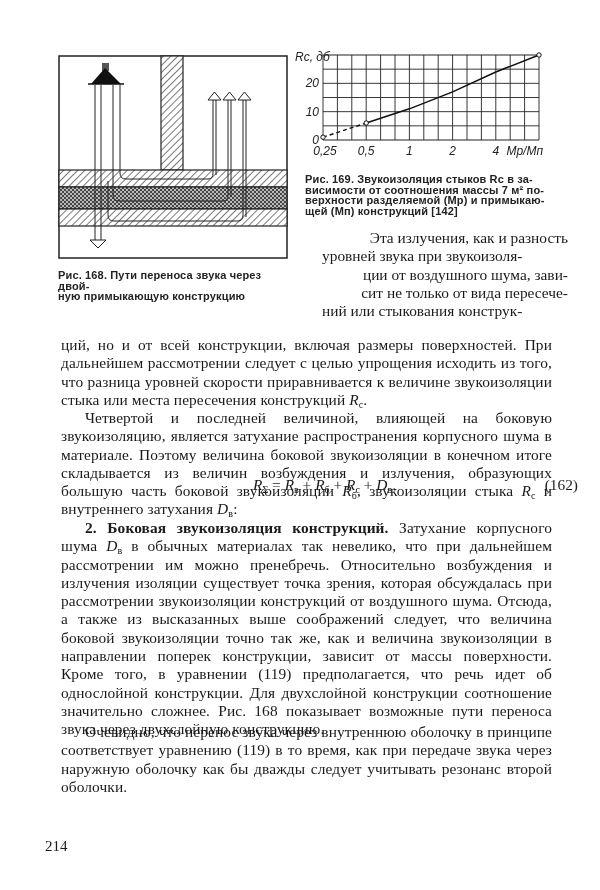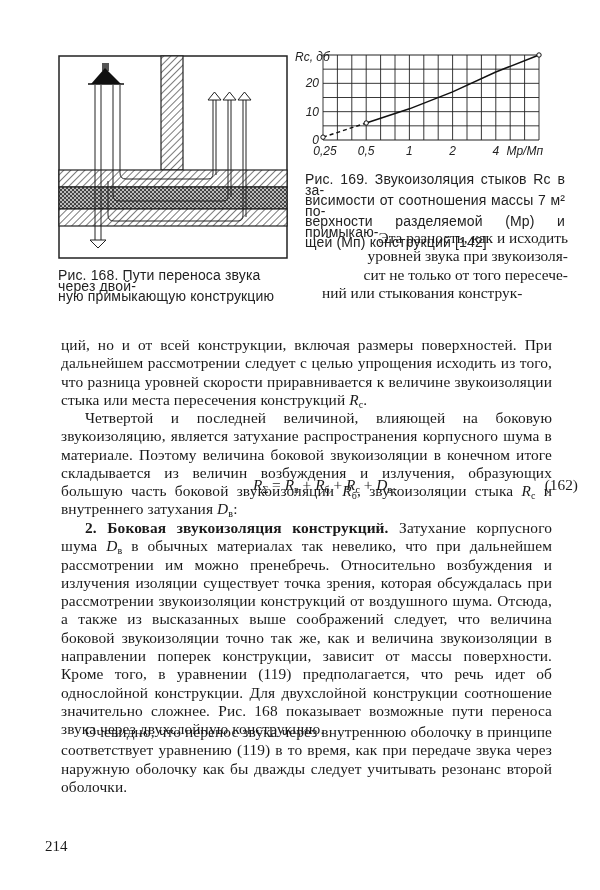--- a/index.html
+++ b/index.html
@@ -3,22 +3,22 @@
 <meta charset="utf-8">
 <style>
   html, body { margin: 0; padding: 0; }
   body {
     width: 600px; height: 890px; background: #ffffff; position: relative; overflow: hidden;
     font-family: "Liberation Serif", "DejaVu Serif", serif; color: #1a1a1a;
   }
   .page { position: absolute; left: 0; top: 0; width: 600px; height: 890px; }
   .fig168 { position: absolute; left: 58px; top: 55px; width: 230px; height: 205px; }
   .cap {
-    font-family: "Liberation Sans", "DejaVu Sans", sans-serif; font-weight: normal;
-    font-size: 14px; line-height: 10.5px; color: #222; letter-spacing: 0.15px;
+    font-family: "Liberation Sans", "DejaVu Sans", sans-serif; font-weight: bold;
+    font-size: 11px; line-height: 10.5px; color: #222; letter-spacing: 0.15px;
   }
   .cap168 { position: absolute; left: 58px; top: 270px; width: 235px; }
   .fig169 { position: absolute; left: 293px; top: 47px; width: 265px; height: 120px; }
   .cap169 { position: absolute; left: 305px; top: 174px; width: 260px; text-align: justify; }
   .body-text {
     position: absolute; left: 45px; width: 523px;
     font-size: 15.4px; line-height: 18.3px; text-align: justify;
     letter-spacing: 0.1px;
   }
   .col-right { position: absolute; left: 322px; top: 229px; width: 246px; font-size: 15.4px; line-height: 18.3px; text-align: justify; }
@@ -136,23 +136,24 @@
   </svg>
 
   <div class="cap cap169">
     <div>Рис. 169. Звукоизоляция стыков Rc в за-</div>
     <div>висимости от соотношения массы 7 м² по-</div>
     <div>верхности разделяемой (Mр) и примыкаю-</div>
     <div>щей (Mп) конструкций [142]</div>
   </div>
 
   <div class="col-right">
-    <div class="indent" style="text-align:right">Эта разность, как и исходить</div>
-    <div style="text-align:right">уровней звука при звукоизоля-</div>
-    <div style="text-align:right">сит не только от того пересече-</div>
+    <div class="indent" style="text-align:right">Эта излучения, как и разность</div>
+    <div style="text-align:left">уровней звука при звукоизоля-</div>
+    <div style="text-align:right">ции от воздушного шума, зави-</div>
+    <div style="text-align:right">сит не только от вида пересече-</div>
     <div style="text-align:left">ний или стыкования конструк-</div>
   </div>
 
   <div class="body-text" style="top:320px;">
     <p><span>ций, но и от всей конструкции, включая размеры поверхностей. При дальнейшем рассмотрении следует с целью упрощения исходить из того, что разница уровней скорости приравнивается к величине звукоизоляции стыка или места пересечения конструкций</span> <span class="it">R</span><sub>с</sub><span>.</span></p>
   </div>
 
   <div class="body-text indent" style="top:393px;">
     <p class="indent"><span>Четвертой и последней величиной, влияющей на боковую звукоизоляцию, является затухание распространения корпусного шума в материале. Поэтому величина боковой звукоизоляции в конечном итоге складывается из величин возбуждения и излучения, образующих большую часть боковой звукоизоляции</span> <span class="it">R</span><sub>б</sub><span>, звукоизоляции стыка</span> <span class="it">R</span><sub>с</sub> <span>и внутреннего затухания</span> <span class="it">D</span><sub>в</sub><span>:</span></p>
   </div>

